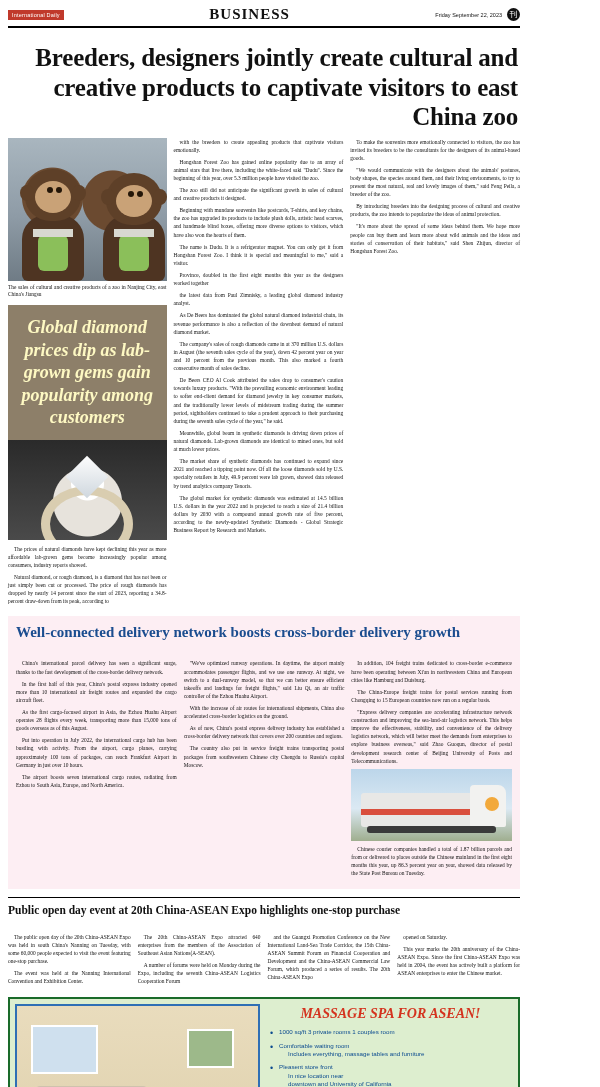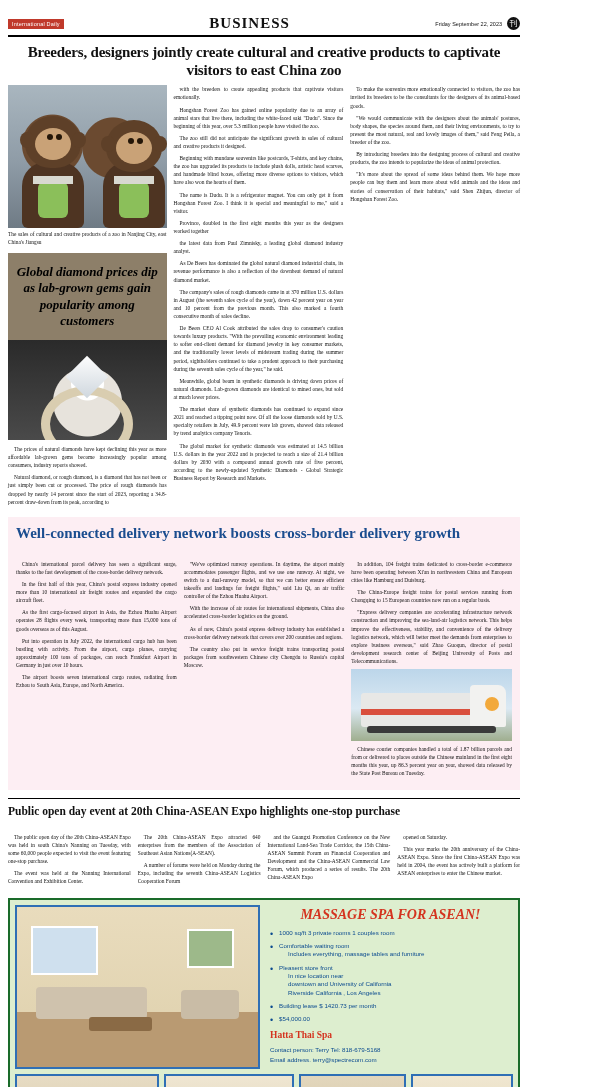--- a/index.html
+++ b/index.html
@@ -3,34 +3,34 @@
 <meta charset="utf-8">
 <style>
   html,body{margin:0;padding:0;}
   body{
     width:600px;height:1087px;
     background:#ffffff;
     font-family:"Liberation Serif", serif;
     color:#111;
     overflow:hidden;
   }
-  .page{width:528px;height:1087px;position:relative;box-sizing:border-box;padding:15px 8px;}
+  .page{width:528px;height:1087px;position:relative;box-sizing:border-box;padding:6px 8px;}
 
   
   .masthead{display:flex;align-items:center;justify-content:space-between;border-bottom:2px solid #000;padding-bottom:3px;}
   .brand-tag{background:#c0392b;color:#fff;font-family:"Liberation Sans",sans-serif;font-size:5.5px;padding:2px 4px;letter-spacing:.2px;}
   .section-title{font-family:"Liberation Serif",serif;font-size:15px;font-weight:bold;letter-spacing:1px;}
   .masthead-right{display:flex;align-items:center;gap:5px;}
   .date-line{font-family:"Liberation Sans",sans-serif;font-size:5.5px;}
   .logo-mark{width:13px;height:13px;border-radius:50%;background:#111;color:#fff;font-size:8px;display:flex;align-items:center;justify-content:center;font-family:"Liberation Serif",serif;}
 
   
   .headline{
-    text-align:center;font-size:15px;line-height:1.18;font-weight:bold;
-    margin:7px 2px 6px 2px;letter-spacing:-.2px;
+    text-align:right;font-size:25px;line-height:1.18;font-weight:bold;
+    margin:15px 2px 6px 2px;letter-spacing:-.2px;
   }
 
   
   .top-story{display:flex;gap:7px;}
   .col-left{width:183px;}
   .col-mid{width:196px;}
   .col-right{width:196px;}
 
   .photo{width:100%;display:block;border:0;}
   .photo-monkey{
@@ -51,22 +51,22 @@
   .m-ear{position:absolute;top:16px;width:14px;height:16px;border-radius:50%;background:#5e4028;}
   .m-ear.l{left:-5px;} .m-ear.r{right:-5px;}
   .m-body{position:absolute;bottom:0;left:50%;transform:translateX(-50%);width:62px;height:66px;border-radius:24px 24px 6px 6px;background:#4e3422;}
   .m-bib{position:absolute;bottom:10px;left:50%;transform:translateX(-50%);width:30px;height:36px;border-radius:6px;background:#8bbf5a;}
   .m-ribbon{position:absolute;bottom:44px;left:50%;transform:translateX(-50%);width:40px;height:8px;background:#d8d8d0;}
 
   .caption{font-size:5.4px;line-height:1.45;margin-top:3px;text-align:justify;}
 
   .promo{margin-top:6px;border:0;}
   .promo-head{
-    background:#8d7f69;color:#000000;text-align:center;
-    font-size:13px;line-height:1.25;padding:11px 8px;font-style:italic;font-weight:bold;
+    background:#8d7f69;color:#fef9c3;text-align:center;
+    font-size:18px;line-height:1.25;padding:11px 8px;font-style:italic;font-weight:bold;
   }
   .promo-img{
     height:100px;
     background:
       radial-gradient(circle at 50% 44%, #ffffff 0 16px, rgba(255,255,255,0) 17px),
       radial-gradient(circle at 50% 62%, #e7e3dc 0 34px, rgba(0,0,0,0) 35px),
       linear-gradient(#2a2a2a,#4a4a4a);
     position:relative;overflow:hidden;
   }
   .ring-band{position:absolute;left:50%;top:46%;transform:translateX(-50%);width:74px;height:58px;border:9px solid #d9cdb0;border-radius:50%;}

